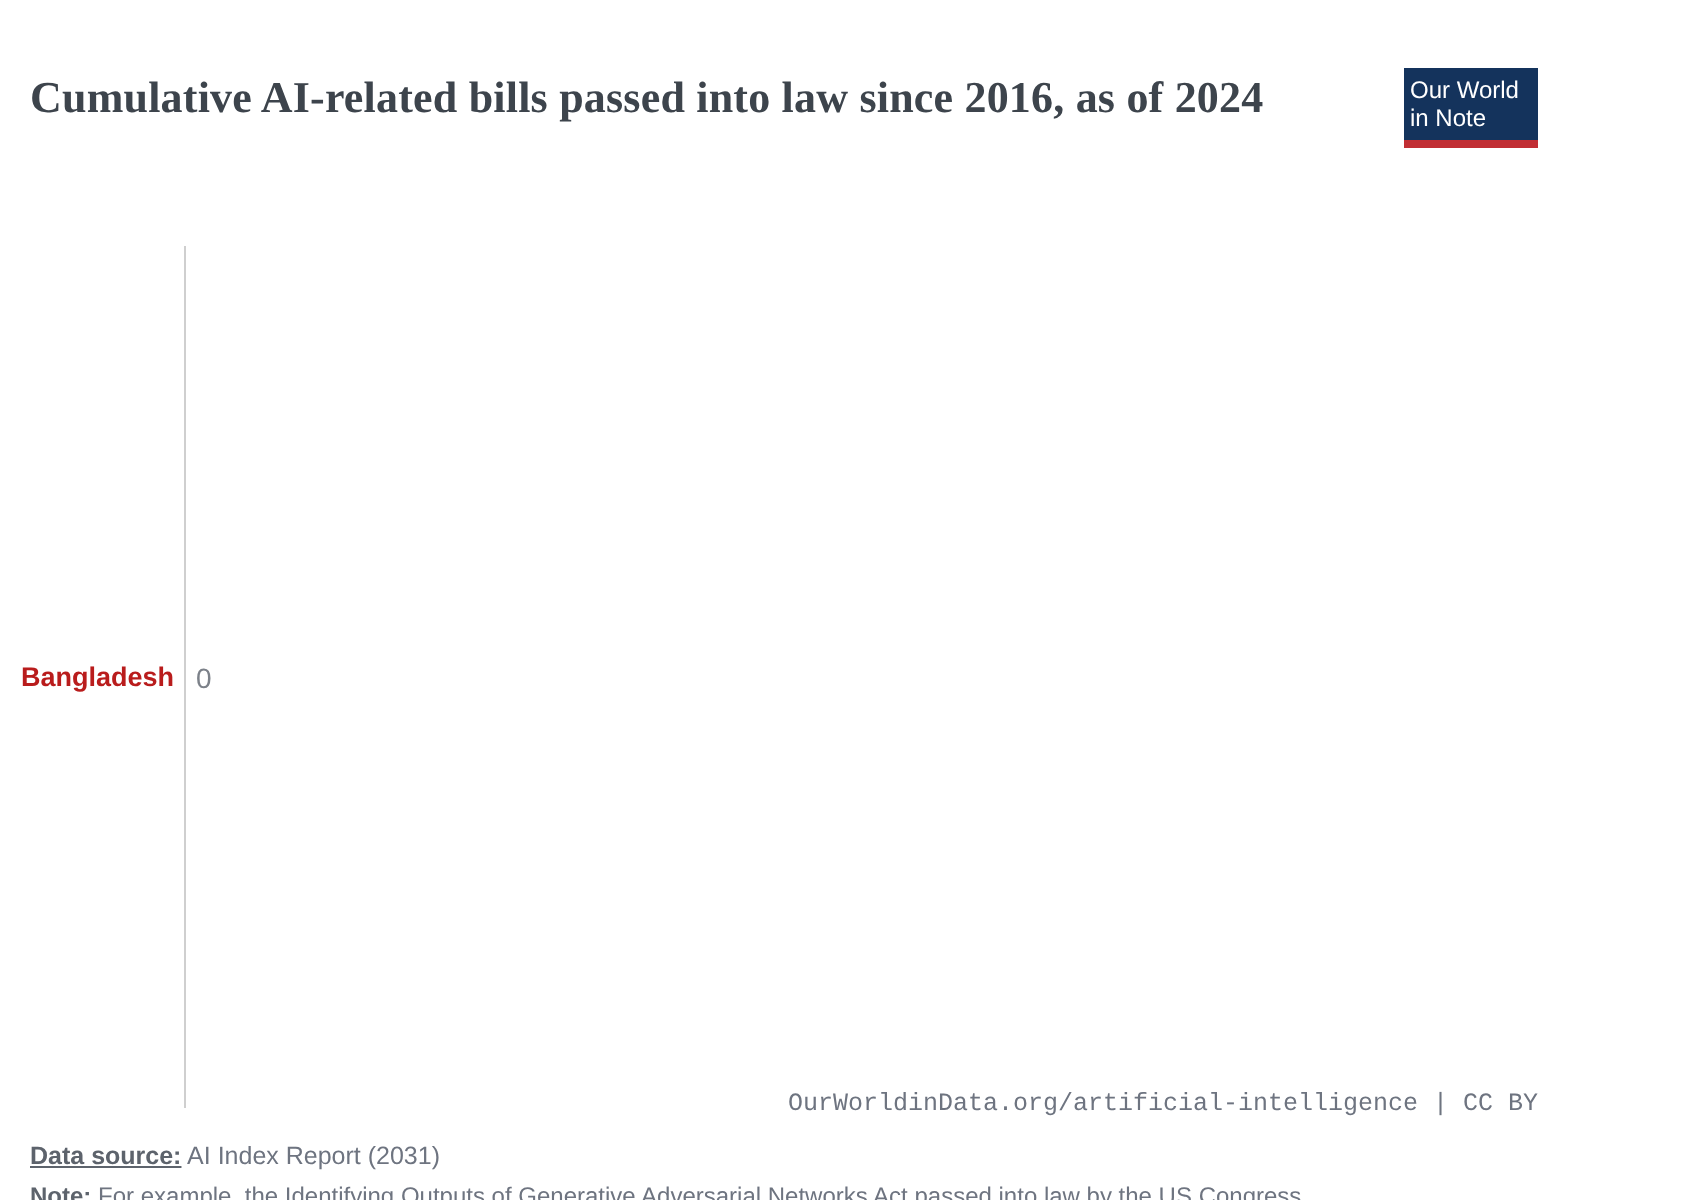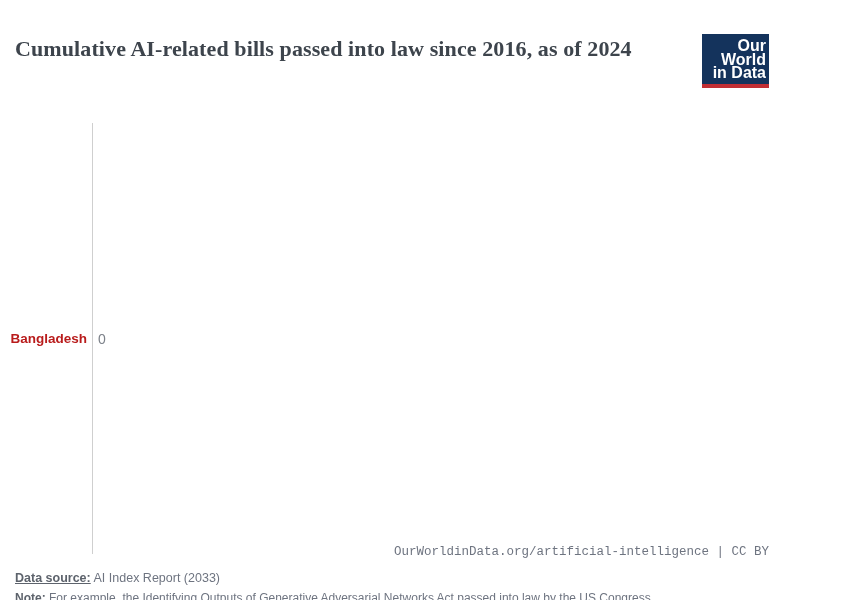--- a/index.html
+++ b/index.html
@@ -37,24 +37,24 @@
     color: #6e7480;
   }
   .owid-logo {
     position: absolute;
     top: 11px;
     right: 15px;
     width: 67px;
     background: #14335c;
     border-bottom: 4px solid #c12e34;
     color: #ffffff;
-    text-align: right;
+    text-align: left;
     padding: 5px 3px 4px 3px;
-    font-size: 16px;
-    font-weight: 700;
+    font-size: 12px;
+    font-weight: 400;
     line-height: 13.5px;
   }
 
   
   .y-axis-line {
     position: absolute;
     left: 92px;
     top: 100px;
     width: 1px;
     height: 431px;
@@ -116,33 +116,33 @@
 </style>
 </head>
 <body>
 
 <div class="page">
 
   <h1 class="chart-title">Cumulative AI-related bills passed into law since 2016, as of 2024</h1>
 
   <div class="owid-logo">
     <div>Our World</div>
-    <div>in Data</div>
+    <div>in Note</div>
   </div>
 
 
   <div class="y-axis-line"></div>
 
   <div class="entity-label">Bangladesh</div>
 
   <div class="value-label">0</div>
 
   <div class="footer-row1-left">
     <span class="footer-bold">Data source:</span>
-    <span>AI Index Report (2033)</span>
+    <span>AI Index Report (2031)</span>
   </div>
 
   <div class="footer-row1-right">OurWorldinData.org/artificial-intelligence | CC BY</div>
 
   <div class="footer-note">
     <span class="footer-bold">Note:</span>
     <span>For example, the</span>
     <span class="note-link">Identifying Outputs of Generative Adversarial Networks Act</span>
     <span>passed into law by the US Congress.</span>
   </div>

